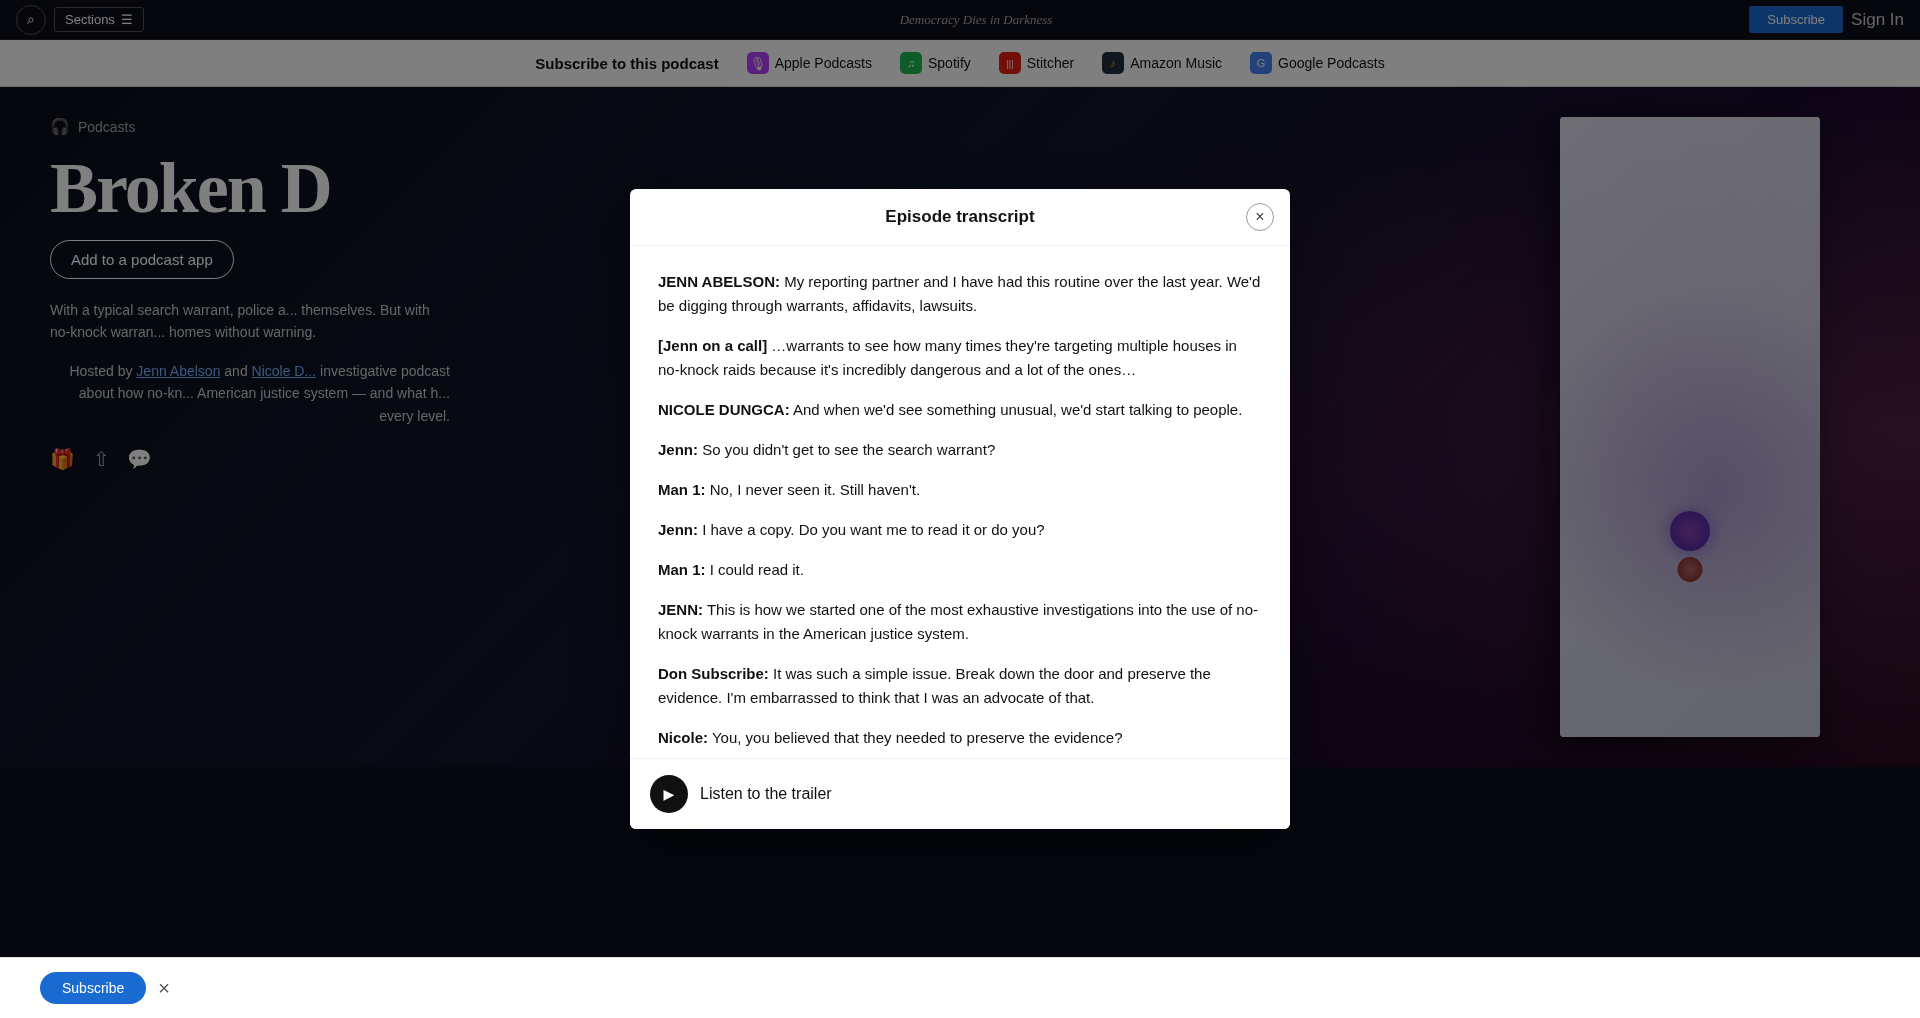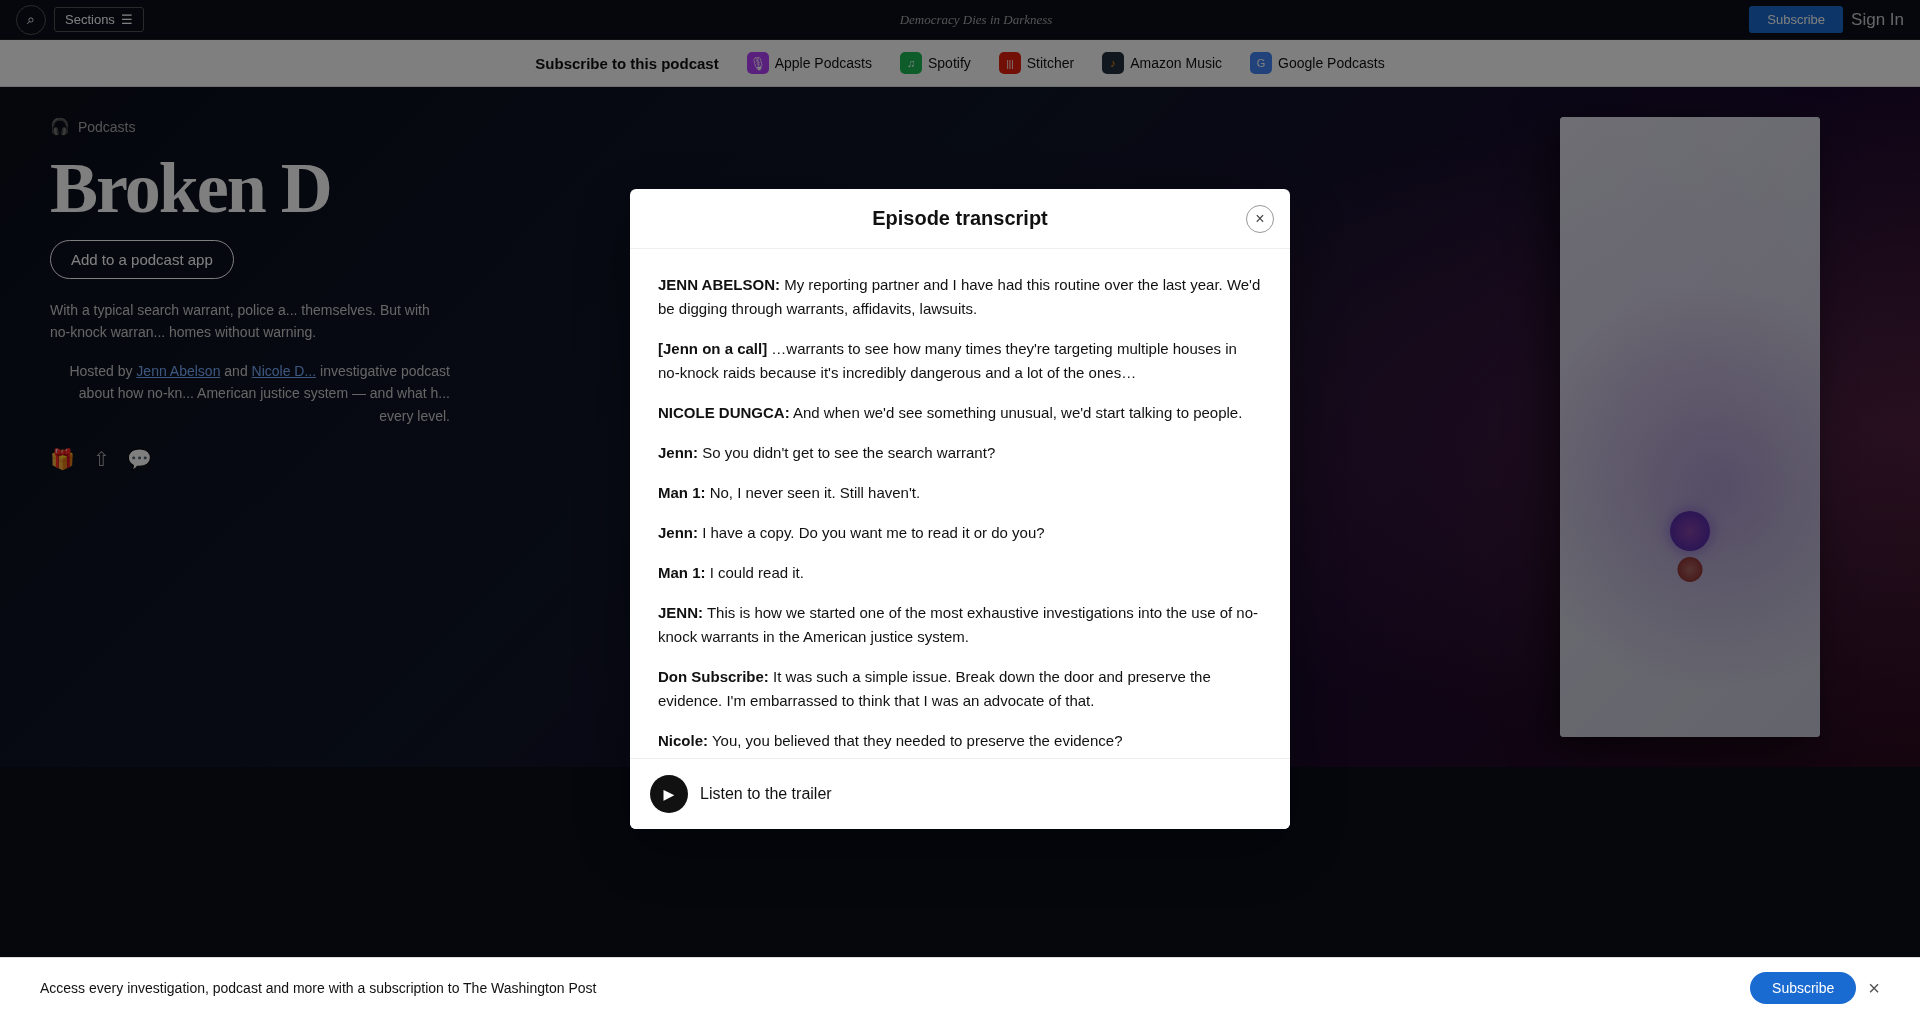--- a/index.html
+++ b/index.html
@@ -264,21 +264,21 @@
     .modal-header {
       display: flex;
       align-items: center;
       justify-content: center;
       padding: 18px 20px;
       border-bottom: 1px solid #eee;
       position: relative;
     }
     .modal-title {
       font-family: Arial, sans-serif;
-      font-size: 20px;
+      font-size: 17px;
       font-weight: bold;
       color: #111;
     }
     .modal-close {
       position: absolute;
       right: 16px;
       top: 50%;
       transform: translateY(-50%);
       width: 28px;
       height: 28px;
@@ -521,18 +521,17 @@
     <div class="modal-footer">
       <button class="play-btn">
         <span>▶</span>
       </button>
       <span class="listen-label">Listen to the trailer</span>
     </div>
   </div>
 </div>
 
 <div class="bottom-bar">
-  <span class="bottom-bar-text">Access every investigation, podcast and more with a subscription to The Washington Post</span>
   <div class="bottom-bar-right">
     <button class="subscribe-btn-bottom">Subscribe</button>
     <button class="close-bottom">×</button>
   </div>
 </div>
 
 </body></html>

